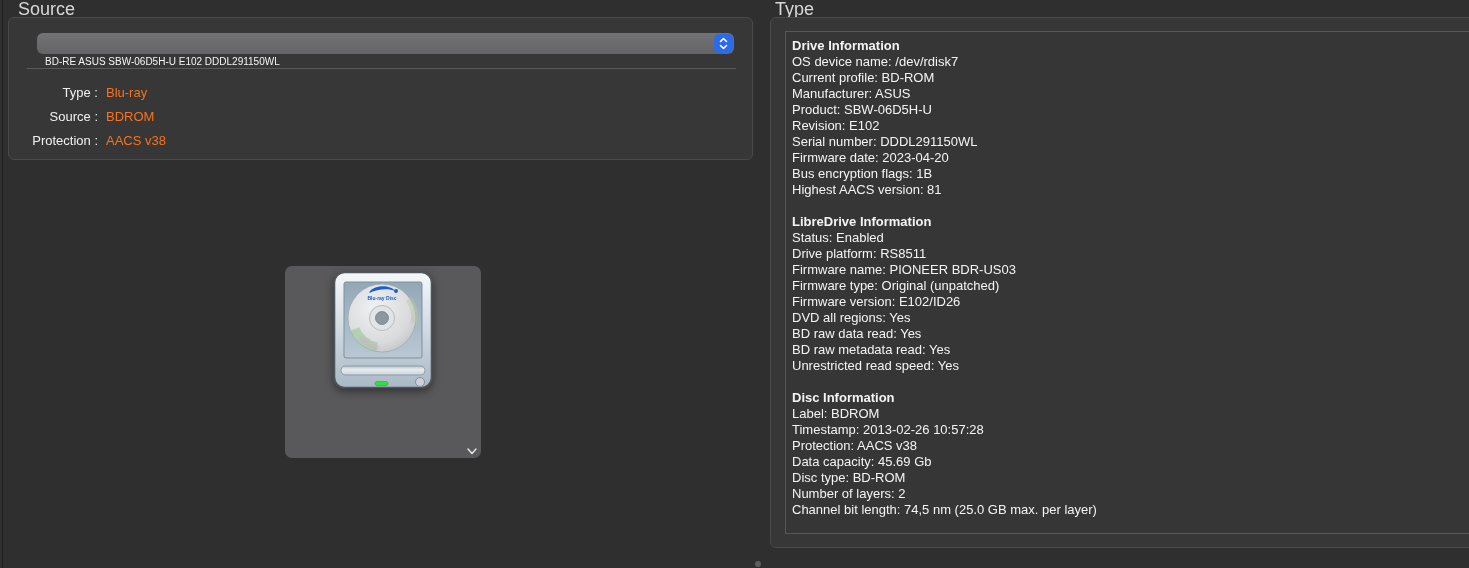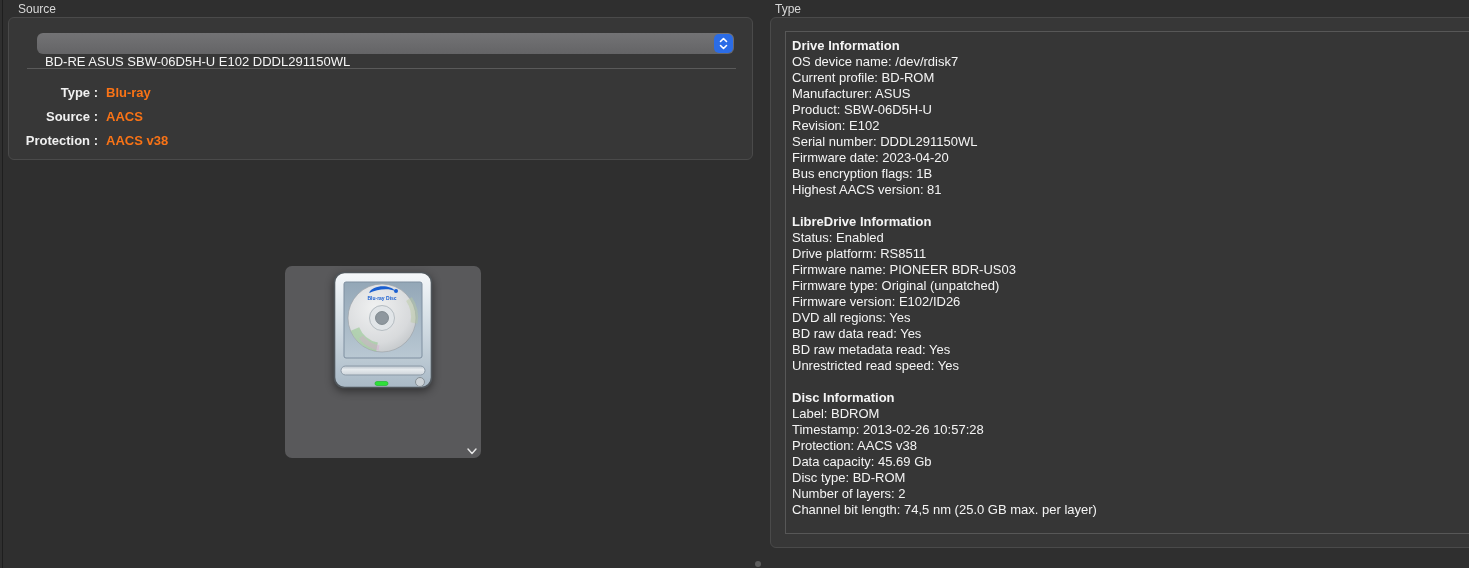--- a/index.html
+++ b/index.html
@@ -10,21 +10,21 @@
     font-family:"Liberation Sans", sans-serif;
     color:#f2f2f2;
     -webkit-font-smoothing:antialiased;
   }
   .left-edge {
     position:absolute; left:2px; top:0; width:1px; height:568px;
     background:#1e1e1e;
   }
   .caption {
     position:absolute; top:2px;
-    font-size:12px; color:#d8d8d8; line-height:14px;
+    font-size:18px; color:#d8d8d8; line-height:14px;
   }
   .caption-source { left:18px; }
   .caption-info  { left:775px; }
 
   .groupbox {
     position:absolute;
     background:#373737;
     border:1px solid #4a4a4a;
     border-radius:6px;
   }
@@ -34,35 +34,35 @@
   
   .popup {
     position:absolute; left:28px; top:15px; width:697px; height:21px;
     background:linear-gradient(#737375,#646466);
     border-radius:6px;
     display:flex; align-items:center;
     padding-left:8px;
     cursor:default;
   }
   .popup-text {
-    font-size:13px; color:#f5f5f5; white-space:nowrap; overflow:hidden;margin-top:36px;
+    font-size:10px; color:#f5f5f5; white-space:nowrap; overflow:hidden;margin-top:36px;
   }
   .stepper {
     position:absolute; right:1px; top:1px; width:19px; height:19px;
     background:#2b6ce6; border-radius:5px;
     display:flex; align-items:center; justify-content:center;
   }
   .separator {
     position:absolute; left:18px; top:50px; width:709px; height:1px;
     background:#5a5a5a;
   }
   .fields { position:absolute; left:0; top:66px; width:100%; }
   .field-row {
     display:flex; align-items:baseline;
-    height:24px; font-size:13px; line-height:18px;font-weight:bold;
+    height:24px; font-size:13px; line-height:18px;
   }
   .field-label {
     width:89px; text-align:right; color:#f0f0f0; white-space:pre;
   }
   .field-value { margin-left:8px; color:#f97316; }
 
   
   .drive-button {
     position:absolute; left:285px; top:266px; width:196px; height:192px;
     background:#59595b; border-radius:7px;
@@ -113,21 +113,21 @@
     </span>
   </div>
   <div class="separator"></div>
   <div class="fields">
     <div class="field-row">
       <span class="field-label">Type :</span>
       <span class="field-value">Blu-ray</span>
     </div>
     <div class="field-row">
       <span class="field-label">Source :</span>
-      <span class="field-value">AACS</span>
+      <span class="field-value">BDROM</span>
     </div>
     <div class="field-row">
       <span class="field-label">Protection :</span>
       <span class="field-value">AACS v38</span>
     </div>
   </div>
 </div>
 
 <div class="drive-button">
   <svg class="drive-icon-svg" width="100" height="118" viewBox="0 0 100 118">

